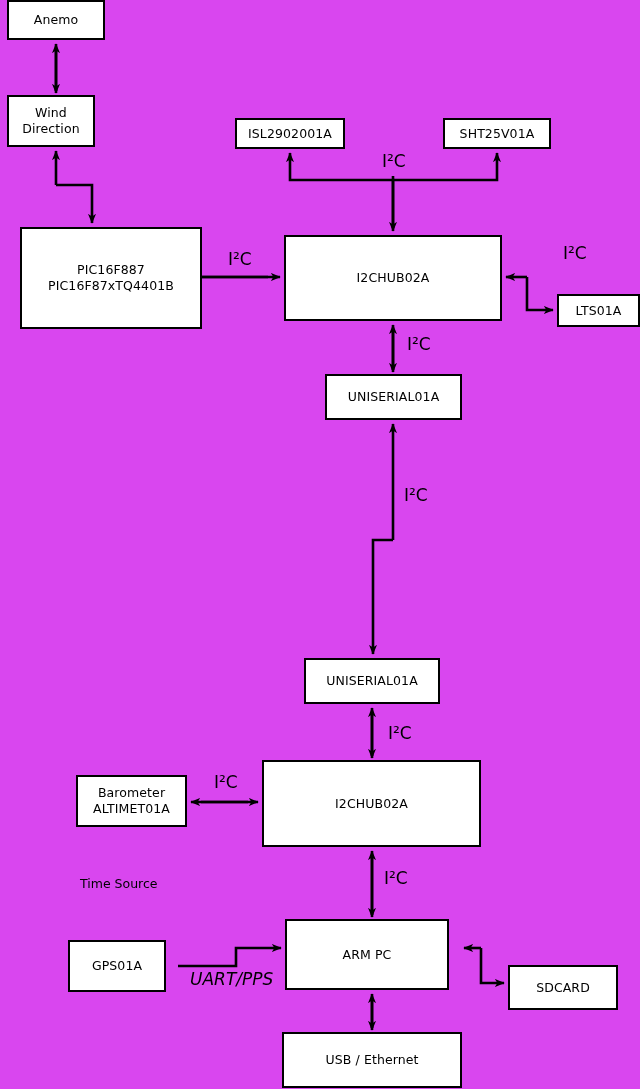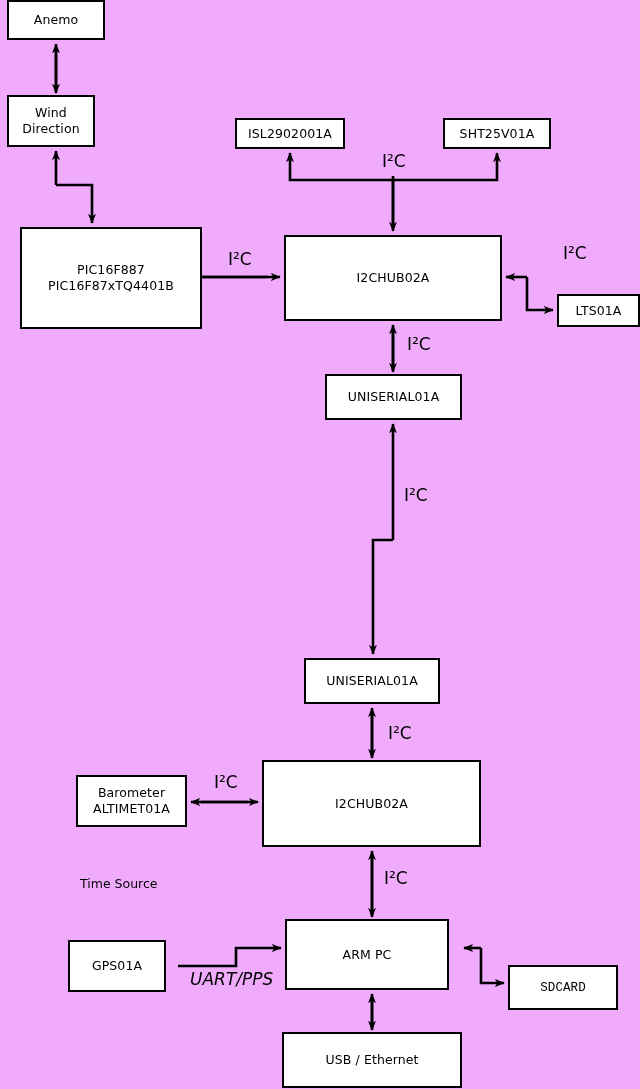--- a/index.html
+++ b/index.html
@@ -7,21 +7,21 @@
     padding: 0;
     background: #ffffff;
   }
   body {
     font-family: "DejaVu Sans", "Liberation Sans", sans-serif;
   }
   #diagram-root {
     position: relative;
     width: 640px;
     height: 1089px;
-    background: #f0abfc;
+    background: #d946ef;
     overflow: hidden;
   }
   #edge-layer {
     position: absolute;
     left: 0;
     top: 0;
     width: 640px;
     height: 1089px;
     pointer-events: none;
   }
@@ -188,21 +188,21 @@
   </div>
 
   <div class="node" style="left: 68px; top: 940px; width: 98px; height: 52px;">
     <span class="node-label">GPS01A</span>
   </div>
 
   <div class="node" style="left: 285px; top: 919px; width: 164px; height: 71px;">
     <span class="node-label">ARM PC</span>
   </div>
 
-  <div class="node" style="left: 508px; top: 965px; width: 110px; height: 45px; font-family: Liberation Mono, monospace;">
+  <div class="node" style="left: 508px; top: 965px; width: 110px; height: 45px;">
     <span class="node-label">SDCARD</span>
   </div>
 
   <div class="node" style="left: 282px; top: 1032px; width: 180px; height: 56px;">
     <span class="node-label">USB / Ethernet</span>
   </div>
 
   <div class="edge-label" style="left: 228px; top: 252px;">I²C</div>
   <div class="edge-label" style="left: 382px; top: 154px;">I²C</div>
   <div class="edge-label" style="left: 563px; top: 246px;">I²C</div>

